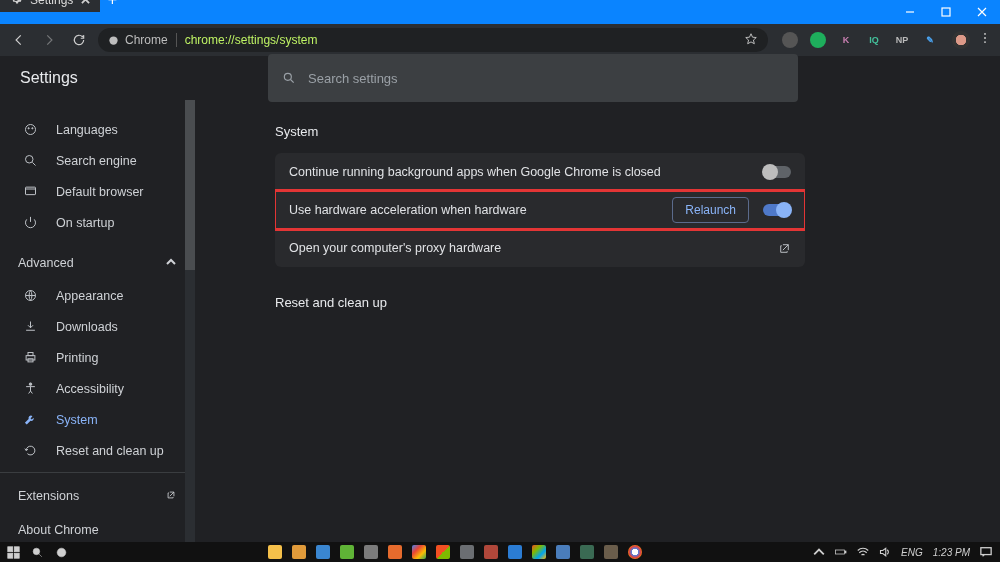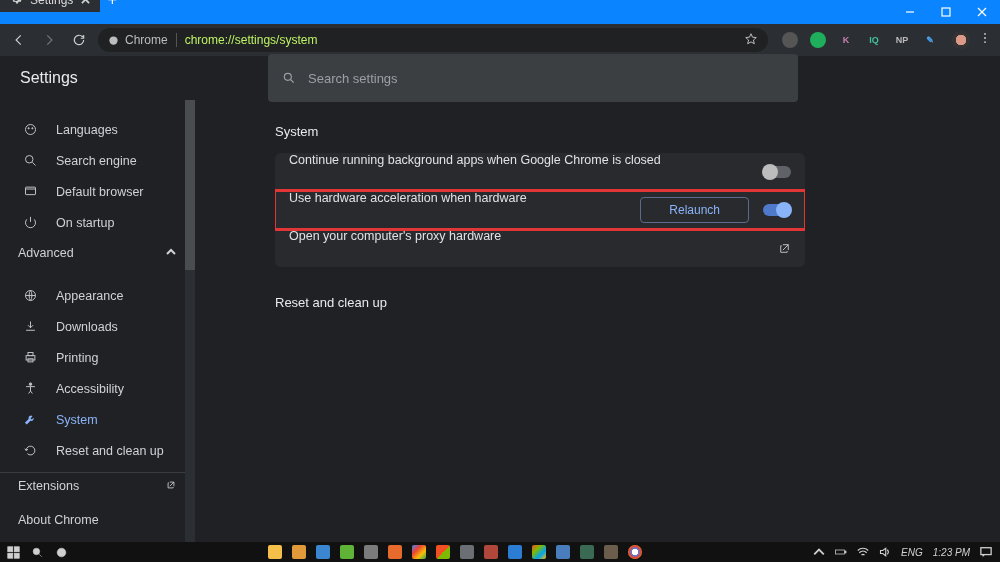--- a/index.html
+++ b/index.html
@@ -47,39 +47,39 @@
 
 .body { display: flex; height: 442px; }
 .sidebar { width: 195px; height: 100%; overflow: hidden; position: relative; padding-top: 0; }
 .sidebar-scroll { position: absolute; right: -2px; top: 0; width: 12px; height: 100%; background: #2b2e32; }
 .sidebar-thumb { position: absolute; right: 0; top: 0; width: 12px; height: 170px; background: #4a4d50; }
 .sb-item { height: 31px; display: flex; align-items: center; gap: 18px; padding-left: 22px; color: #cfd2d6; font-size: 12.5px; cursor: pointer; }
 .sb-item.active { color: #8ab4f8; }
 .sb-item.active .sb-ico svg { stroke: #8ab4f8; fill: #8ab4f8; }
 .sb-ico { width: 16px; display: flex; align-items: center; justify-content: center; }
 .sb-ico svg { width: 15px; height: 15px; stroke: #bdc1c6; fill: none; stroke-width: 1.6; }
-.sb-section { height: 34px; display: flex; align-items: flex-start; padding-left: 18px; color: #cfd2d6; font-size: 12.5px; justify-content: space-between; padding-right: 19px; }
+.sb-section { height: 34px; display: flex; align-items: center; padding-left: 18px; color: #cfd2d6; font-size: 12.5px; justify-content: space-between; padding-right: 19px; }
 .sb-section .chev svg { width: 10px; height: 10px; stroke: #cfd2d6; stroke-width: 2; fill: none; }
 .sb-divider { height: 1px; background: #3a3d40; margin: 6px 0; }
 
 .content { flex: 1; padding: 12px 0 0 80px; position: relative; color: #e8eaed; }
 .section-title { font-size: 13px; color: #e8eaed; margin: 12px 0 14px 0; }
 .card { width: 530px; background: #292a2d; border-radius: 6px; overflow: hidden; }
-.row { height: 38px; display: flex; padding: 0 14px; font-size: 12.5px; color: #e0e2e5; border-bottom: 1px solid #36383b; }
+.row { height: 38px; display: flex; align-items: center; padding: 0 14px; font-size: 12.5px; color: #e0e2e5; border-bottom: 1px solid #36383b; }
 .row:last-child { border-bottom: none; }
 .row .row-right { margin-left: auto; display: flex; align-items: center; gap: 14px; }
 .row.highlight { outline: 3px solid #e33535; outline-offset: -1px; position: relative; z-index: 2; }
 
 .toggle { width: 28px; height: 12px; border-radius: 6px; position: relative; }
 .toggle.off { background: #5f6368; }
 .toggle.off::after { content: ""; position: absolute; left: -1px; top: -2px; width: 16px; height: 16px; background: #bdbdbd; border-radius: 50%; }
 .toggle.on { background: #4f79c9; }
 .toggle.on::after { content: ""; position: absolute; right: -1px; top: -2px; width: 16px; height: 16px; background: #8ab4f8; border-radius: 50%; }
 
-.relaunch-btn { height: 26px; padding: 0 28px; border: 1px solid #5b6b8c; border-radius: 4px; color: #8ab4f8; font-size: 12px; background: transparent; display: flex; align-items: center; }
+.relaunch-btn { height: 26px; padding: 0 12px; border: 1px solid #5b6b8c; border-radius: 4px; color: #8ab4f8; font-size: 12px; background: transparent; display: flex; align-items: center; }
 .openext svg, .row-arrow svg { width: 13px; height: 13px; stroke: #bdc1c6; fill: none; stroke-width: 1.8; }
 .row-arrow svg { width: 7px; height: 10px; }
 
 
 .taskbar { position: absolute; left: 0; bottom: 0; width: 100%; height: 20px; background: #111; display: flex; align-items: center; color: #cfcfcf; font-size: 10px; }
 .tb-left { display: flex; align-items: center; gap: 10px; padding-left: 6px; }
 .tb-left .tb-ico { width: 14px; height: 14px; display: flex; align-items: center; justify-content: center; }
 .tb-left .tb-ico svg { width: 13px; height: 13px; fill: #cfcfcf; stroke: #cfcfcf; }
 .tb-apps { display: flex; align-items: center; gap: 10px; margin-left: 200px; }
 .tb-apps .app { width: 14px; height: 14px; border-radius: 2px; }

